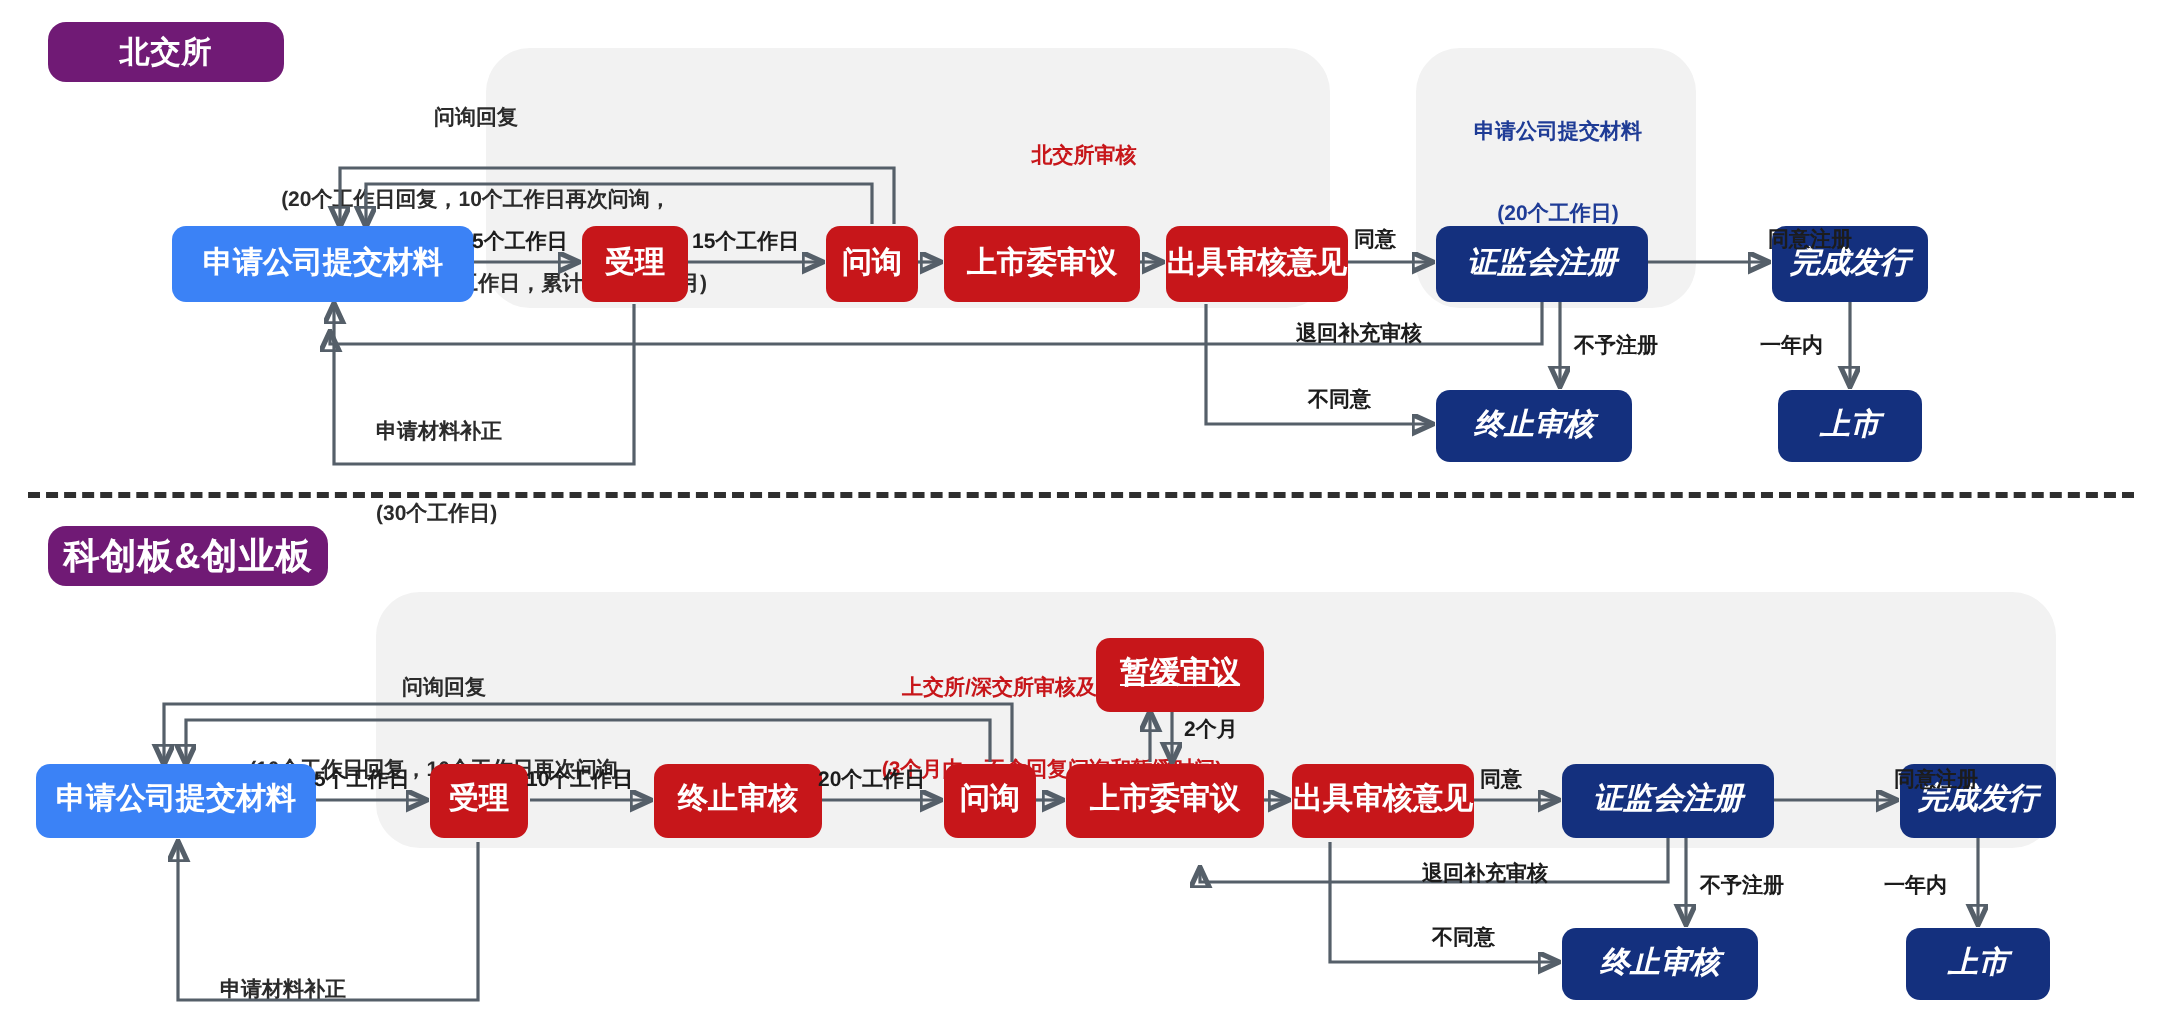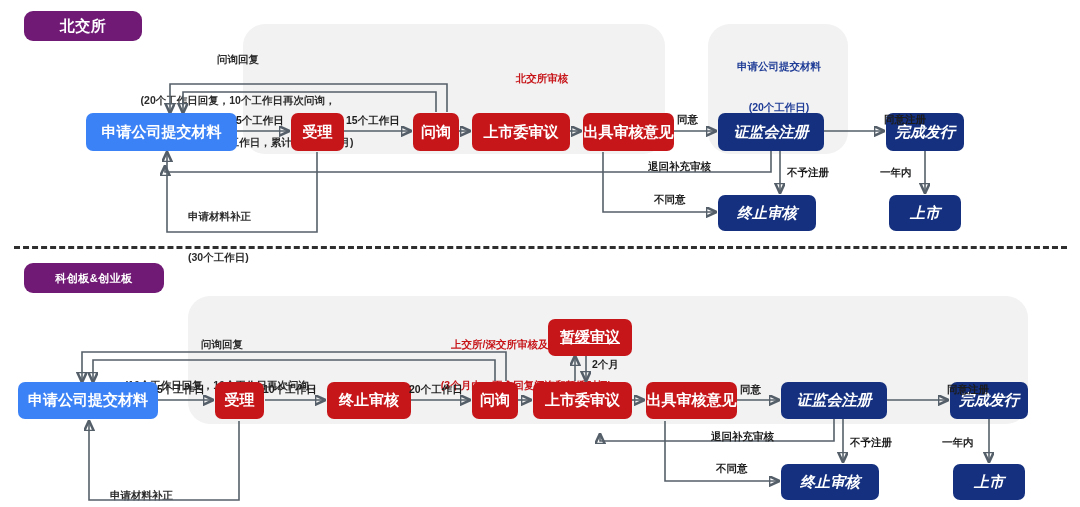--- a/index.html
+++ b/index.html
@@ -178,21 +178,21 @@
     <div class="elabel" style="left:654px;top:193px;font-size:10.5px;">不同意</div>
     <div class="elabel" style="left:880px;top:166px;font-size:10.5px;">一年内</div>
   </div>
 
   <div class="divider" style="left:14px;top:246px;width:1053px;"></div>
 
   <div class="layer">
 
     <div class="band" style="left:188px;top:296px;width:840px;height:128px;"></div>
 
-    <div class="pill" style="left:24px;top:263px;width:140px;height:30px;font-size:11px;">
+    <div class="pill" style="left:24px;top:263px;width:140px;height:30px;font-size:18px;">
       <span>科创板&amp;创业板</span>
     </div>
 
     <div class="anno dark" style="left:62px;top:310px;width:320px;font-size:10.5px;">
       <div>问询回复</div>
       <div>(10个工作日回复，10个工作日再次问询，</div>
     </div>
 
     <div class="anno red" style="left:386px;top:310px;width:280px;font-size:10.5px;">
       <div>上交所/深交所审核及证监会注册</div>

